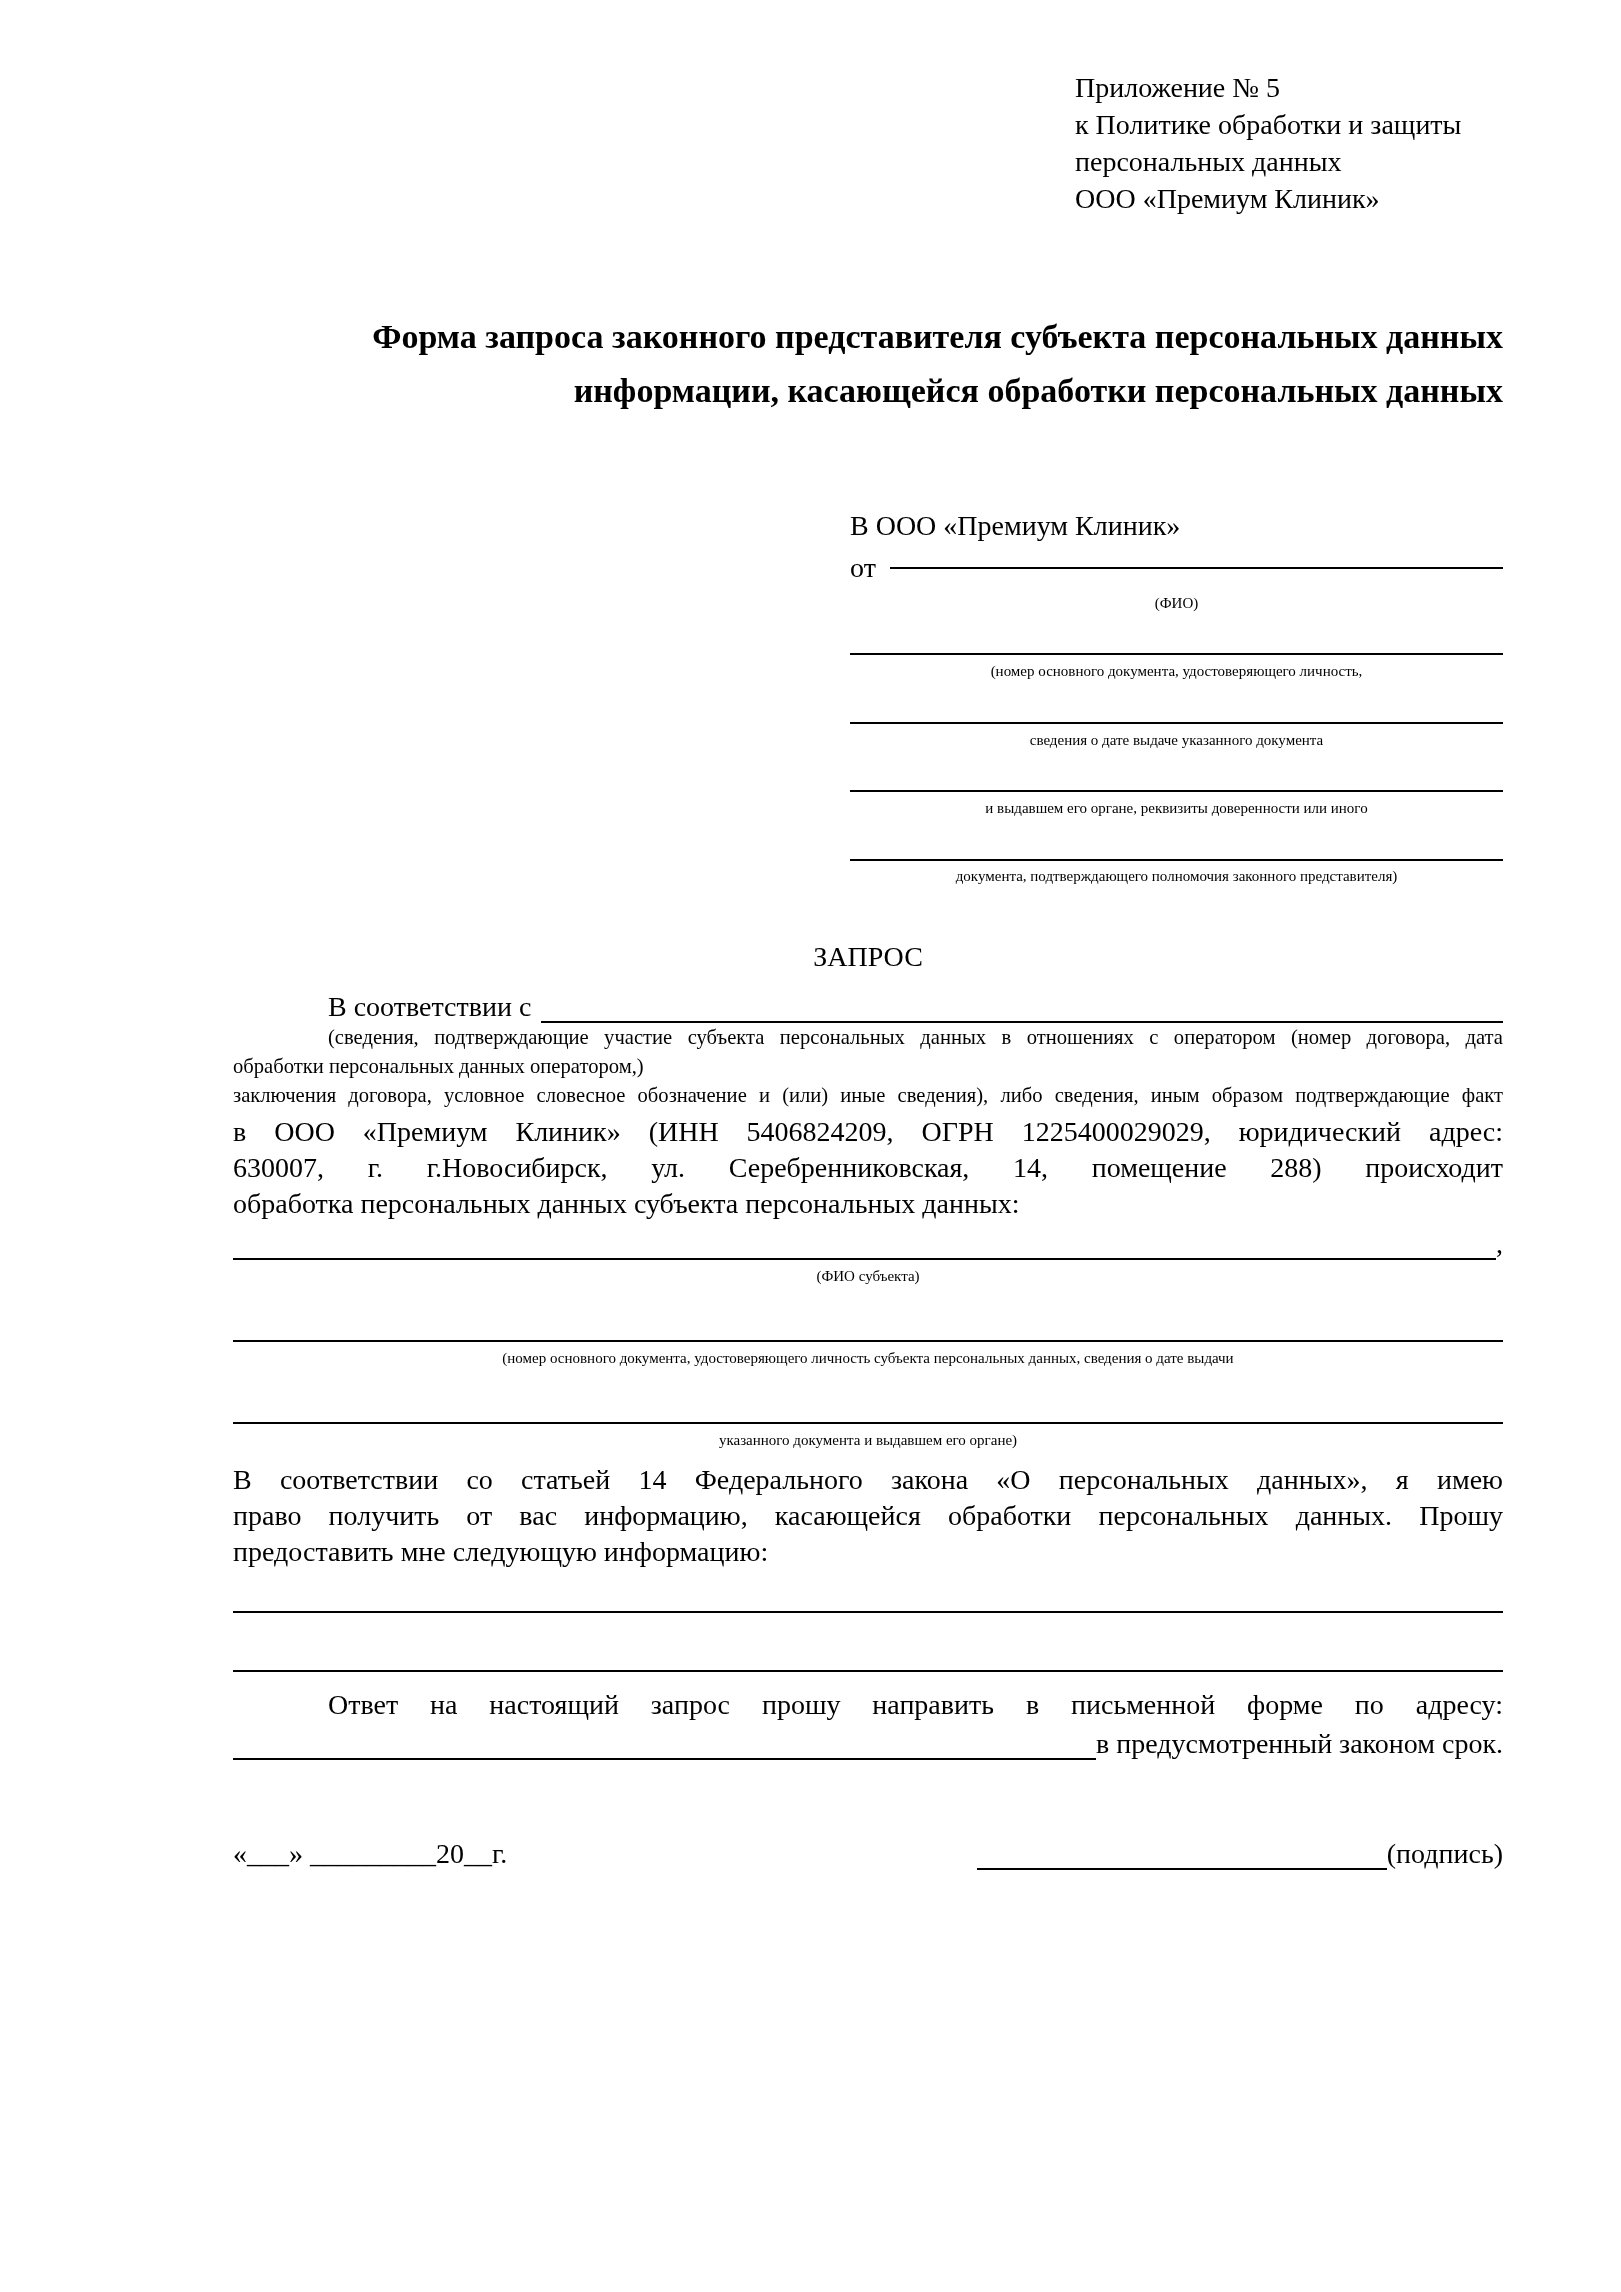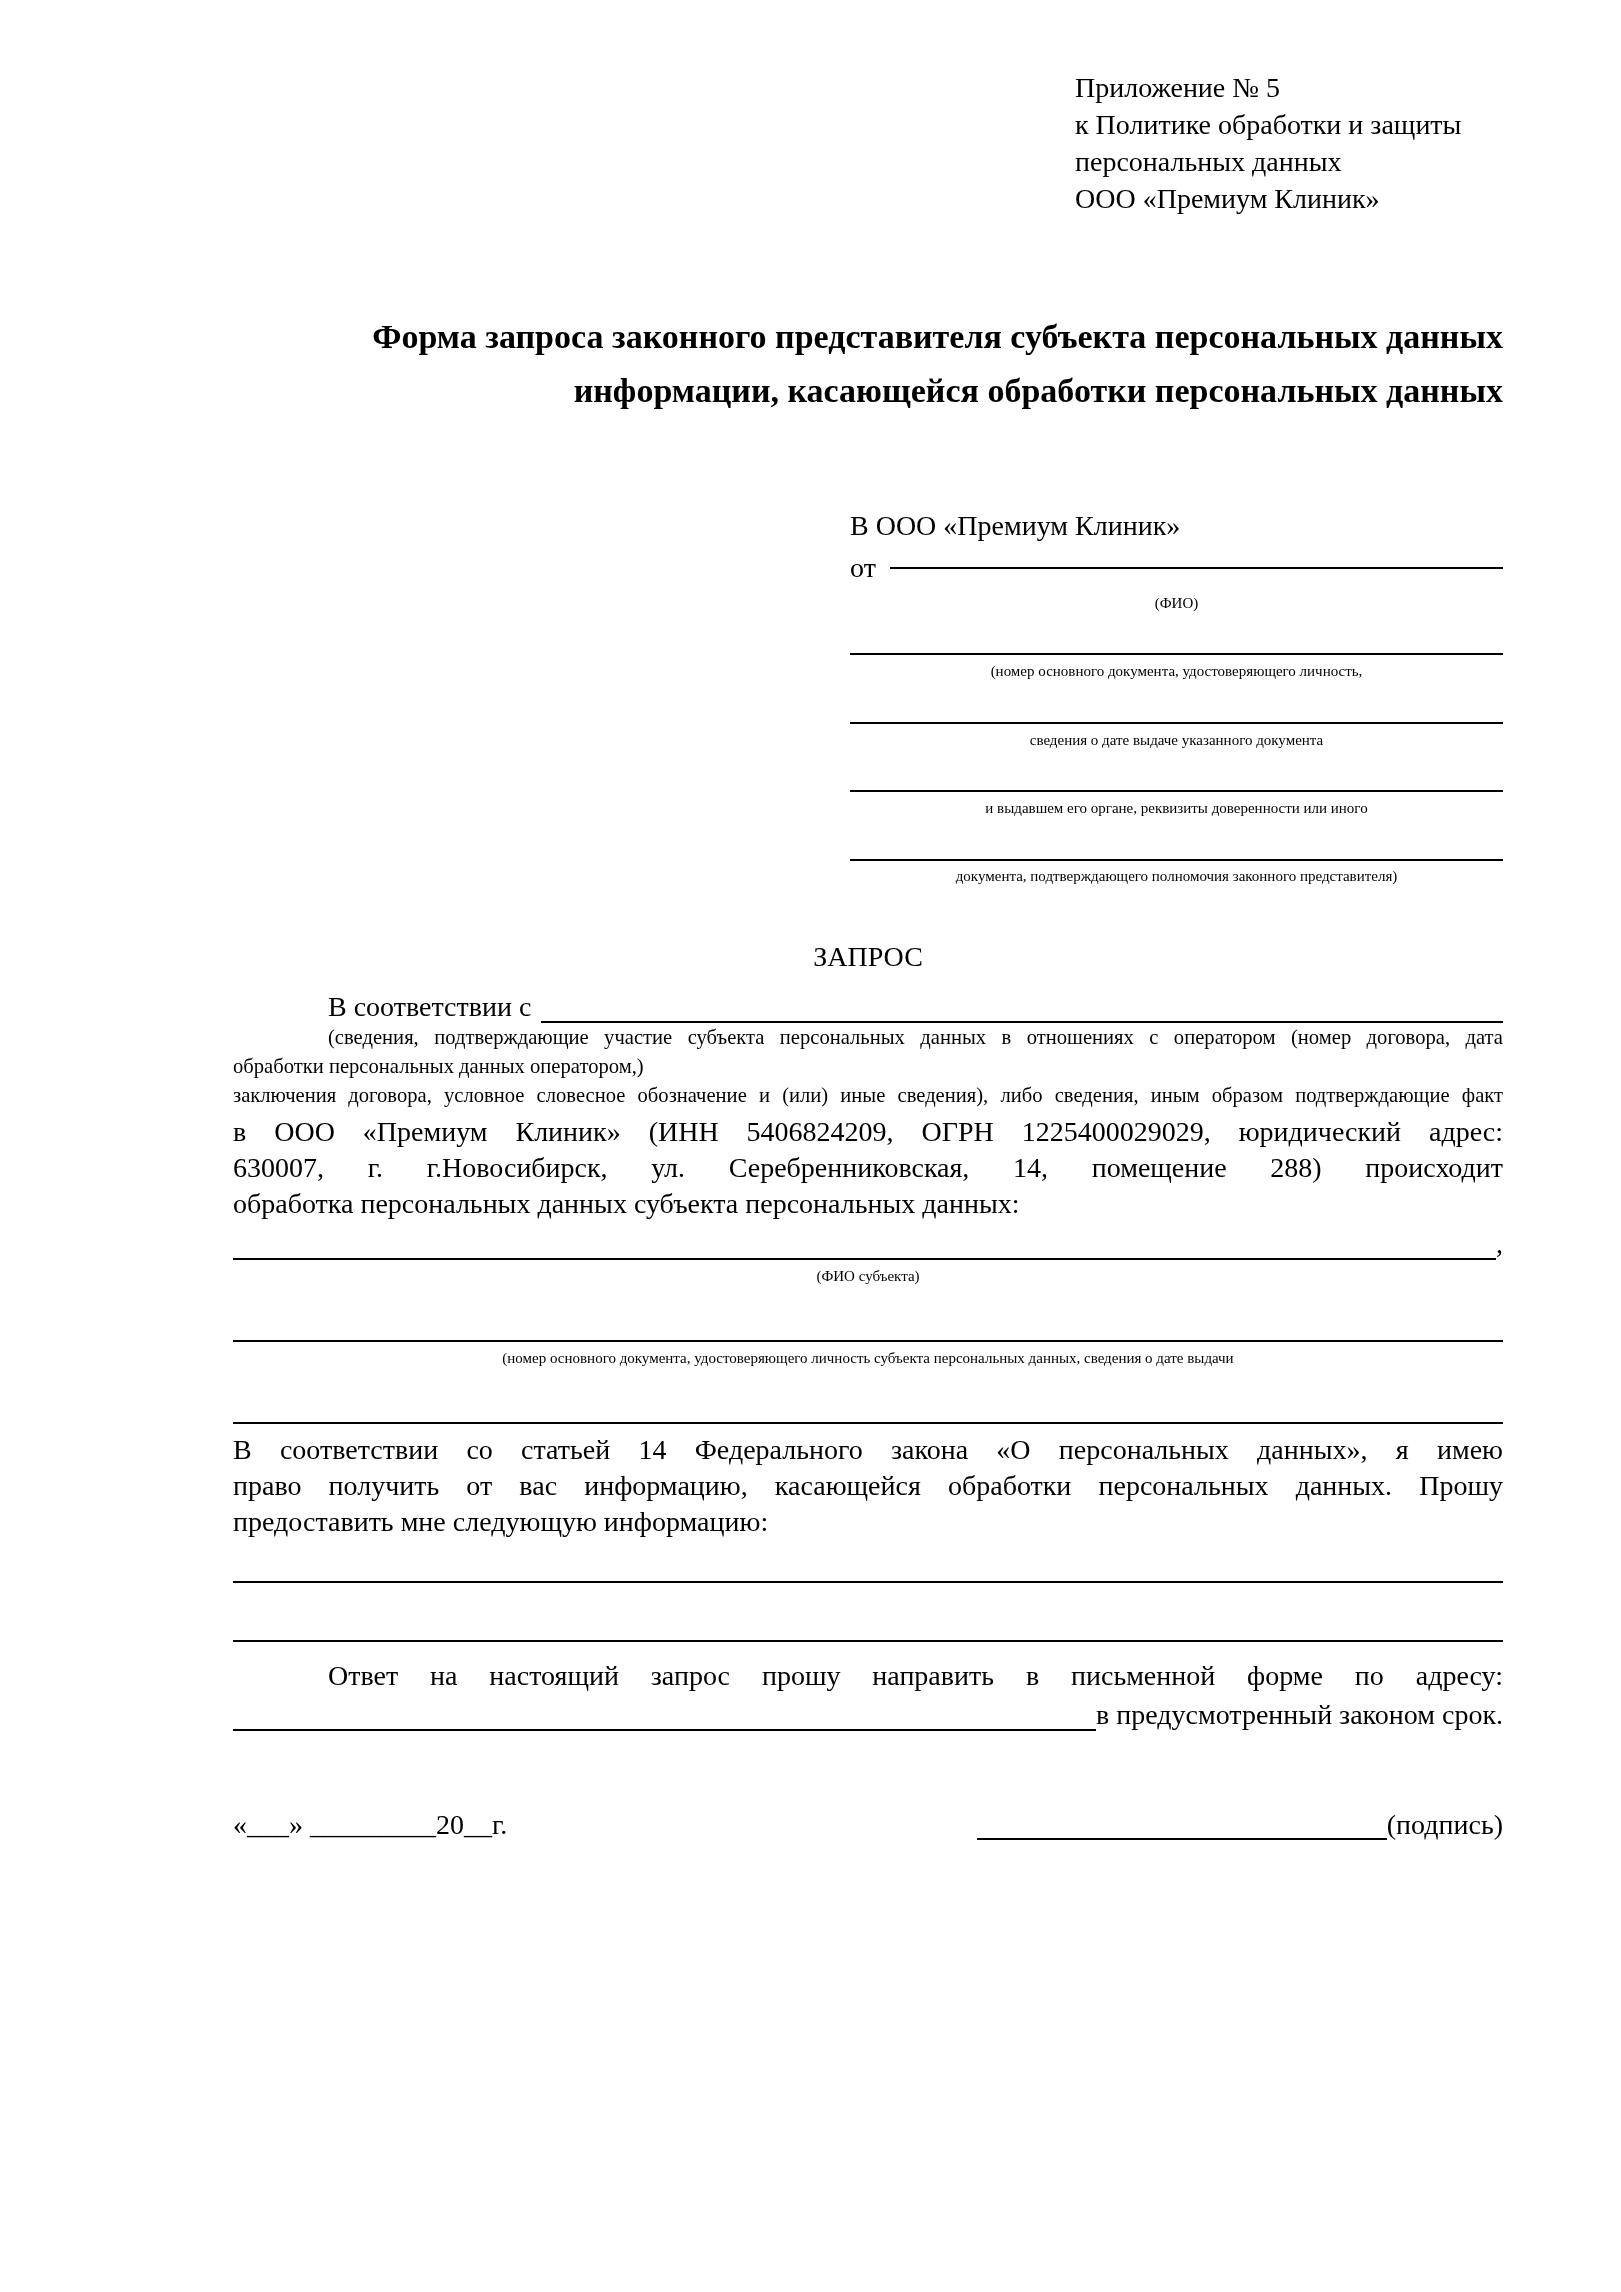--- a/index.html
+++ b/index.html
@@ -97,21 +97,21 @@
   .reply-address-row .suffix { white-space: nowrap; }
 
   
   .footer-row {
     margin-top: 78px;
     display: flex;
     justify-content: space-between;
     align-items: flex-end;
   }
   .date-field { white-space: nowrap; }
-  .sig-group { display: flex; align-items: flex-start; }
+  .sig-group { display: flex; align-items: center; }
   .sig-line { width: 410px; border-bottom: 2.9px solid #000; height: 29px; }
   .sig-caption { white-space: nowrap; }
 </style>
 </head>
 <body>
 
 <div class="page">
   <div class="content">
 
     <div class="appendix">
@@ -169,20 +169,21 @@
     <div class="subject-row">
       <span class="fill-line grow"></span>
       <span>,</span>
     </div>
     <div class="caption tight">(ФИО субъекта)</div>
 
     <div class="write-line"></div>
     <div class="caption tight">(номер основного документа, удостоверяющего личность субъекта персональных данных, сведения о дате выдачи</div>
 
     <div class="write-line"></div>
+    <div class="caption tight">указанного документа и выдавшем его органе)</div>
 
     <div class="para" style="margin-top:7.8px;">
       <div class="body-line">В соответствии со статьей 14 Федерального закона «О персональных данных», я имею</div>
       <div class="body-line">право получить от вас информацию, касающейся обработки персональных данных. Прошу</div>
       <div class="body-line last">предоставить мне следующую информацию:</div>
     </div>
 
     <div class="blank-line-1"></div>
     <div class="blank-line-2"></div>
 

